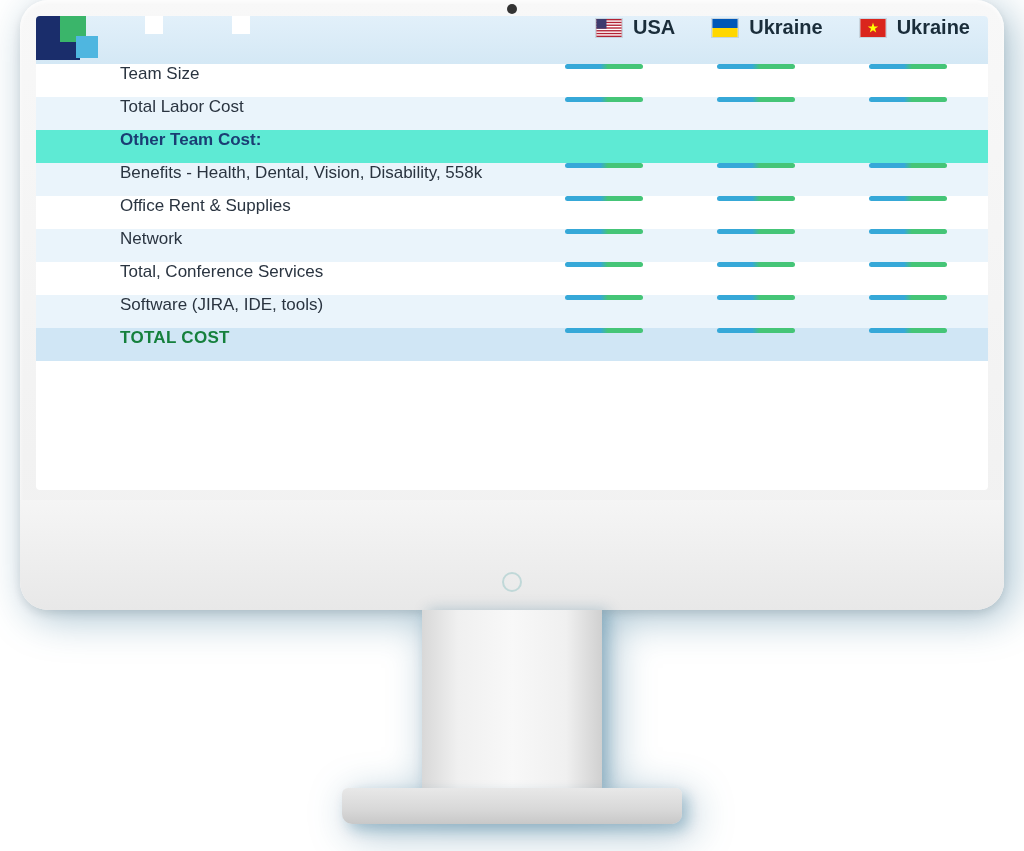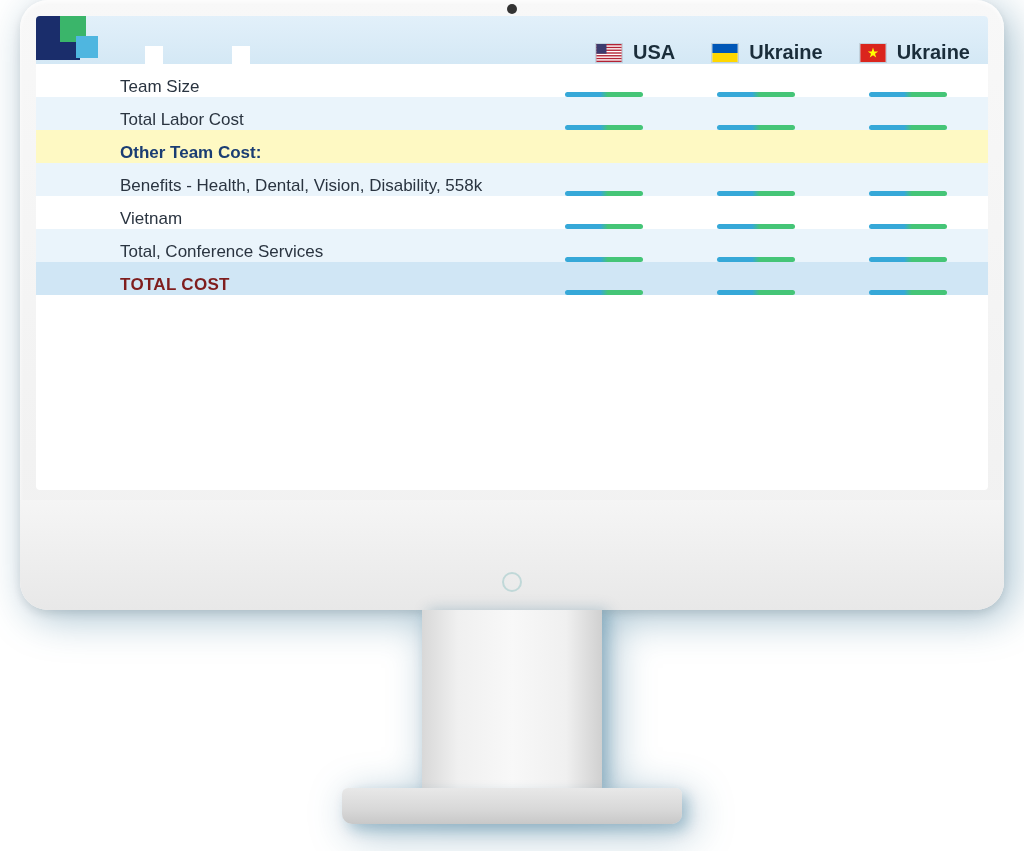--- a/index.html
+++ b/index.html
@@ -87,21 +87,21 @@
     border-radius: 6px 6px 10px 10px;
     box-shadow: 6px 6px 14px rgba(0,80,120,0.25);
   }
 
   
   .tbl { width: 100%; height: 100%; }
   .header-row {
     height: 48px;
     background: linear-gradient(180deg, #e2f0fa 0%, #d4e8f5 100%);
     display: flex;
-    align-items: flex-end;
+    align-items: flex-start;
   }
   .logo-cell {
     width: 86px;
     height: 48px;
     position: relative;
     flex: 0 0 86px;
   }
   .logo-sq1 { position:absolute; top:0; left:0; width:44px; height:44px; background:#1a2d6b; }
   .logo-sq2 { position:absolute; top:0; left:24px; width:26px; height:26px; background:#3ab56a; }
   .logo-sq3 { position:absolute; top:20px; left:40px; width:22px; height:22px; background:#4fb6e0; }
@@ -116,21 +116,21 @@
     padding: 0 18px;
     font-weight: 700;
     color:#1a2d3a;
     font-size: 20px;
   }
   .flag { width:28px; height:20px; display:block; border:1px solid rgba(0,0,0,0.1); }
 
   .row {
     height: 33px;
     display:flex;
-    align-items:flex-end;
+    align-items:flex-start;
     font-size: 17px;
     color:#2a3440;
   }
   .row:nth-child(odd) { background:#ffffff; }
   .row:nth-child(even) { background:#eaf4fb; }
   .label-cell {
     flex: 0 0 492px;
     padding-left: 84px;
     white-space: nowrap;
     overflow: hidden;
@@ -141,25 +141,25 @@
     align-items:center;
     justify-content:center;
   }
   .bar {
     width: 78px;
     height: 5px;
     border-radius: 3px;
     background: linear-gradient(90deg, #36a8d8 0%, #36a8d8 45%, #45c577 55%, #45c577 100%);
   }
 
-  .row.section-hdr { background:#fef9c3; }
+  .row.section-hdr { background:#5eead4; }
   .row.section-hdr .label-cell { font-weight:700; color:#1a3d73; }
 
   .row.total { background:#d0e6f5; }
-  .row.total .label-cell { font-weight:800; color:#7f1d1d; letter-spacing:0.3px; }
+  .row.total .label-cell { font-weight:800; color:#15803d; letter-spacing:0.3px; }
 </style>
 </head>
 <body>
 
 <div class="monitor-wrap">
   <div class="monitor-screen">
     <div class="camera"></div>
     <div class="chin">
       <div class="power-btn"></div>
     </div>
@@ -244,33 +244,57 @@
                 <div class="bar"></div>
               </div>
               <div class="val-cell">
                 <div class="bar"></div>
               </div>
               <div class="val-cell">
                 <div class="bar"></div>
               </div>
             </div>
             <div class="row">
-              <div class="label-cell">Vietnam</div>
+              <div class="label-cell">Office Rent &amp; Supplies</div>
+              <div class="val-cell">
+                <div class="bar"></div>
+              </div>
+              <div class="val-cell">
+                <div class="bar"></div>
+              </div>
+              <div class="val-cell">
+                <div class="bar"></div>
+              </div>
+            </div>
+            <div class="row">
+              <div class="label-cell">Network</div>
               <div class="val-cell">
                 <div class="bar"></div>
               </div>
               <div class="val-cell">
                 <div class="bar"></div>
               </div>
               <div class="val-cell">
                 <div class="bar"></div>
               </div>
             </div>
             <div class="row">
               <div class="label-cell">Total, Conference Services</div>
+              <div class="val-cell">
+                <div class="bar"></div>
+              </div>
+              <div class="val-cell">
+                <div class="bar"></div>
+              </div>
+              <div class="val-cell">
+                <div class="bar"></div>
+              </div>
+            </div>
+            <div class="row">
+              <div class="label-cell">Software (JIRA, IDE, tools)</div>
               <div class="val-cell">
                 <div class="bar"></div>
               </div>
               <div class="val-cell">
                 <div class="bar"></div>
               </div>
               <div class="val-cell">
                 <div class="bar"></div>
               </div>
             </div>

